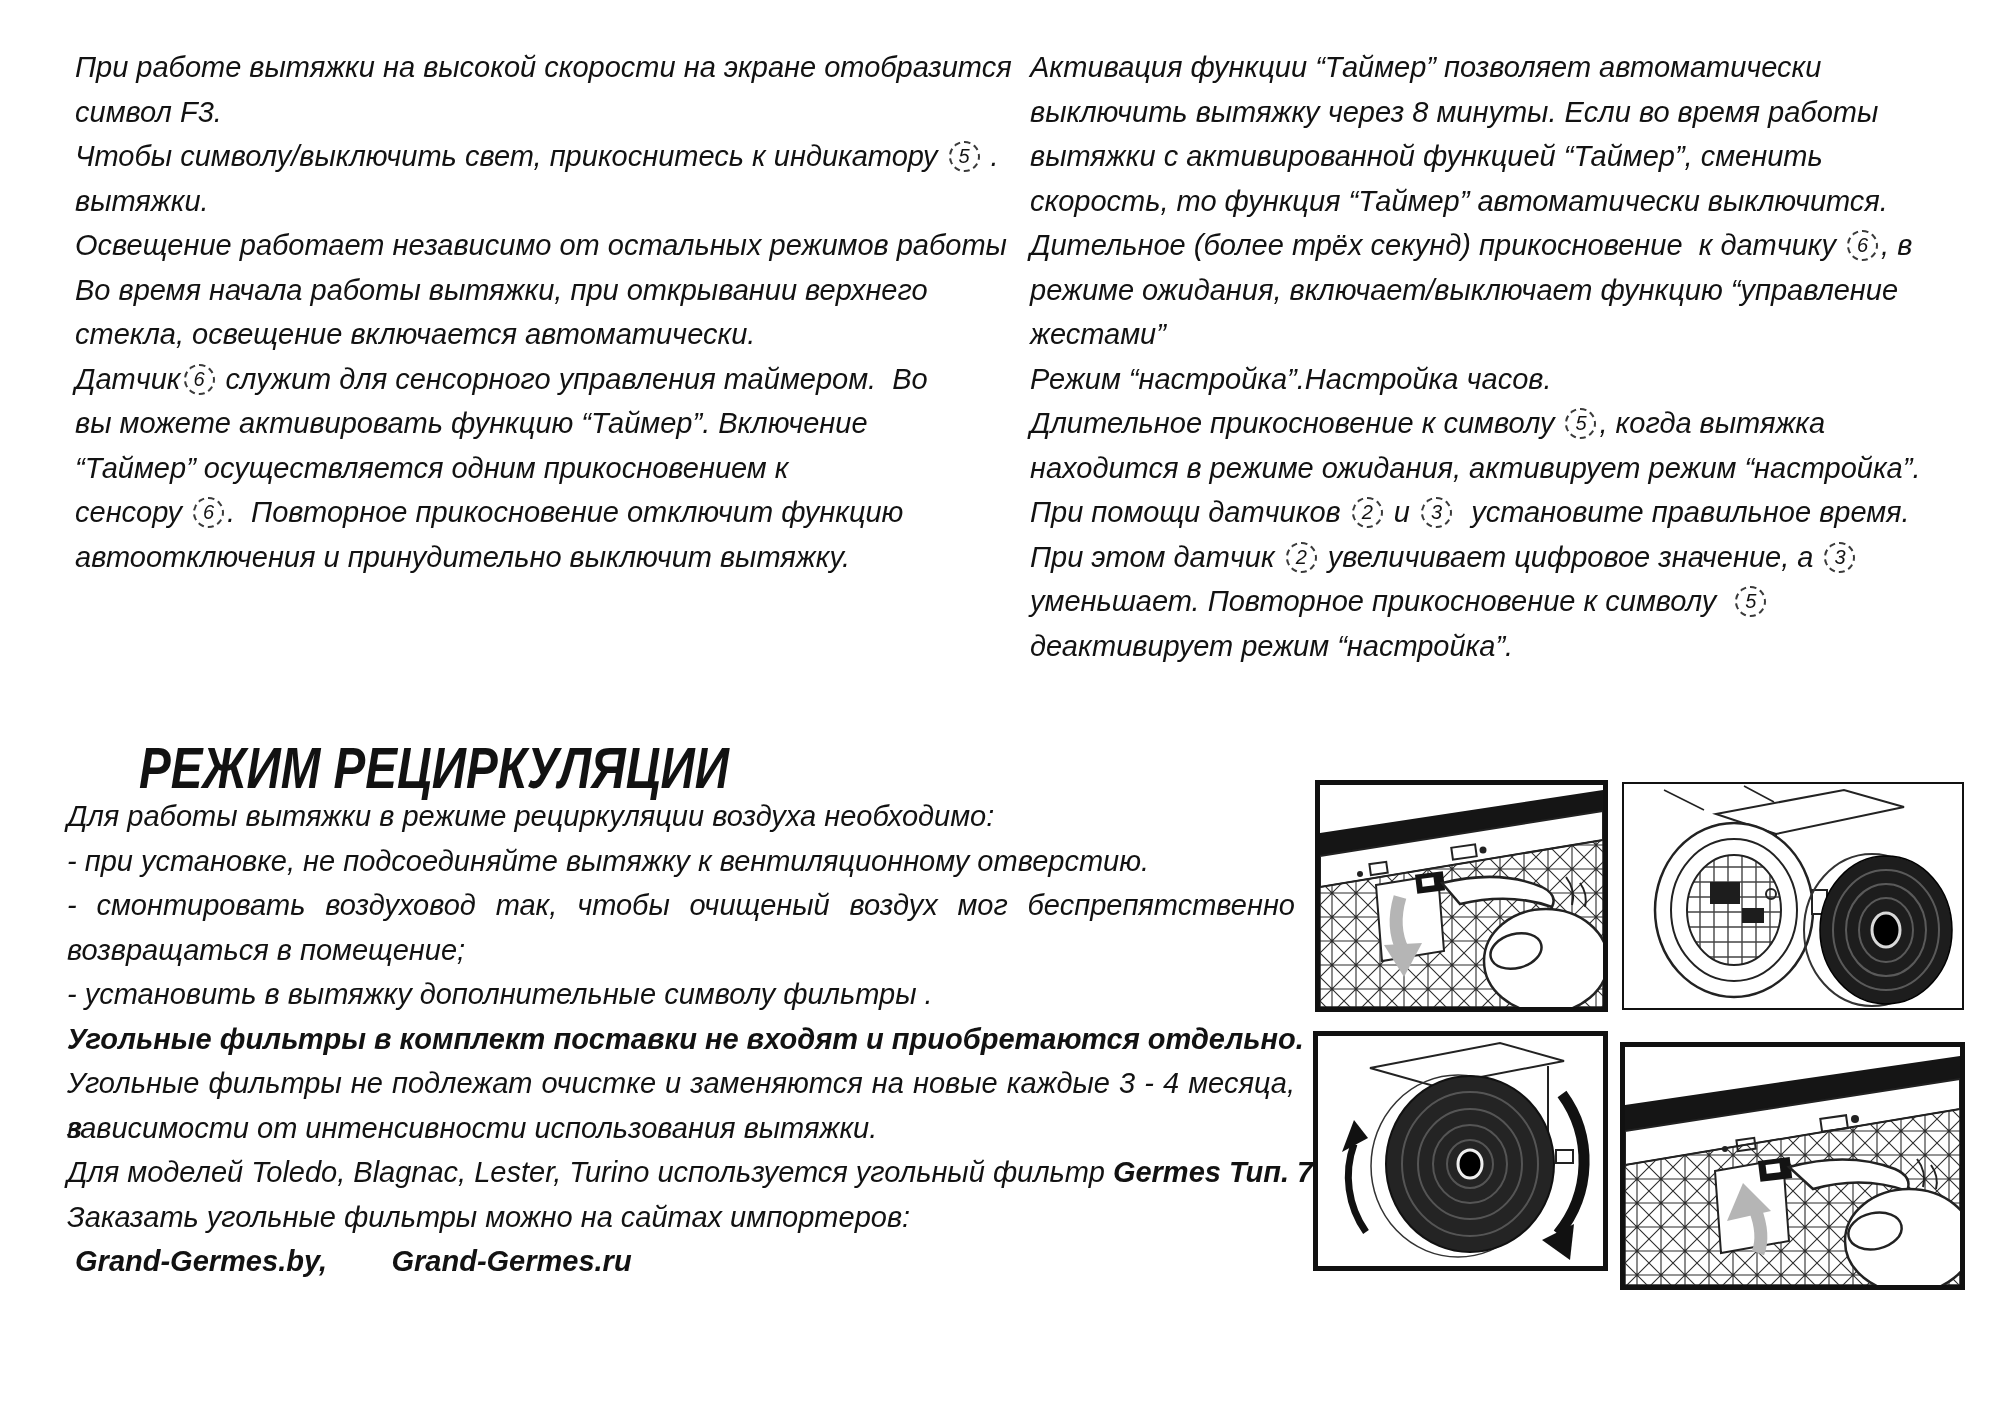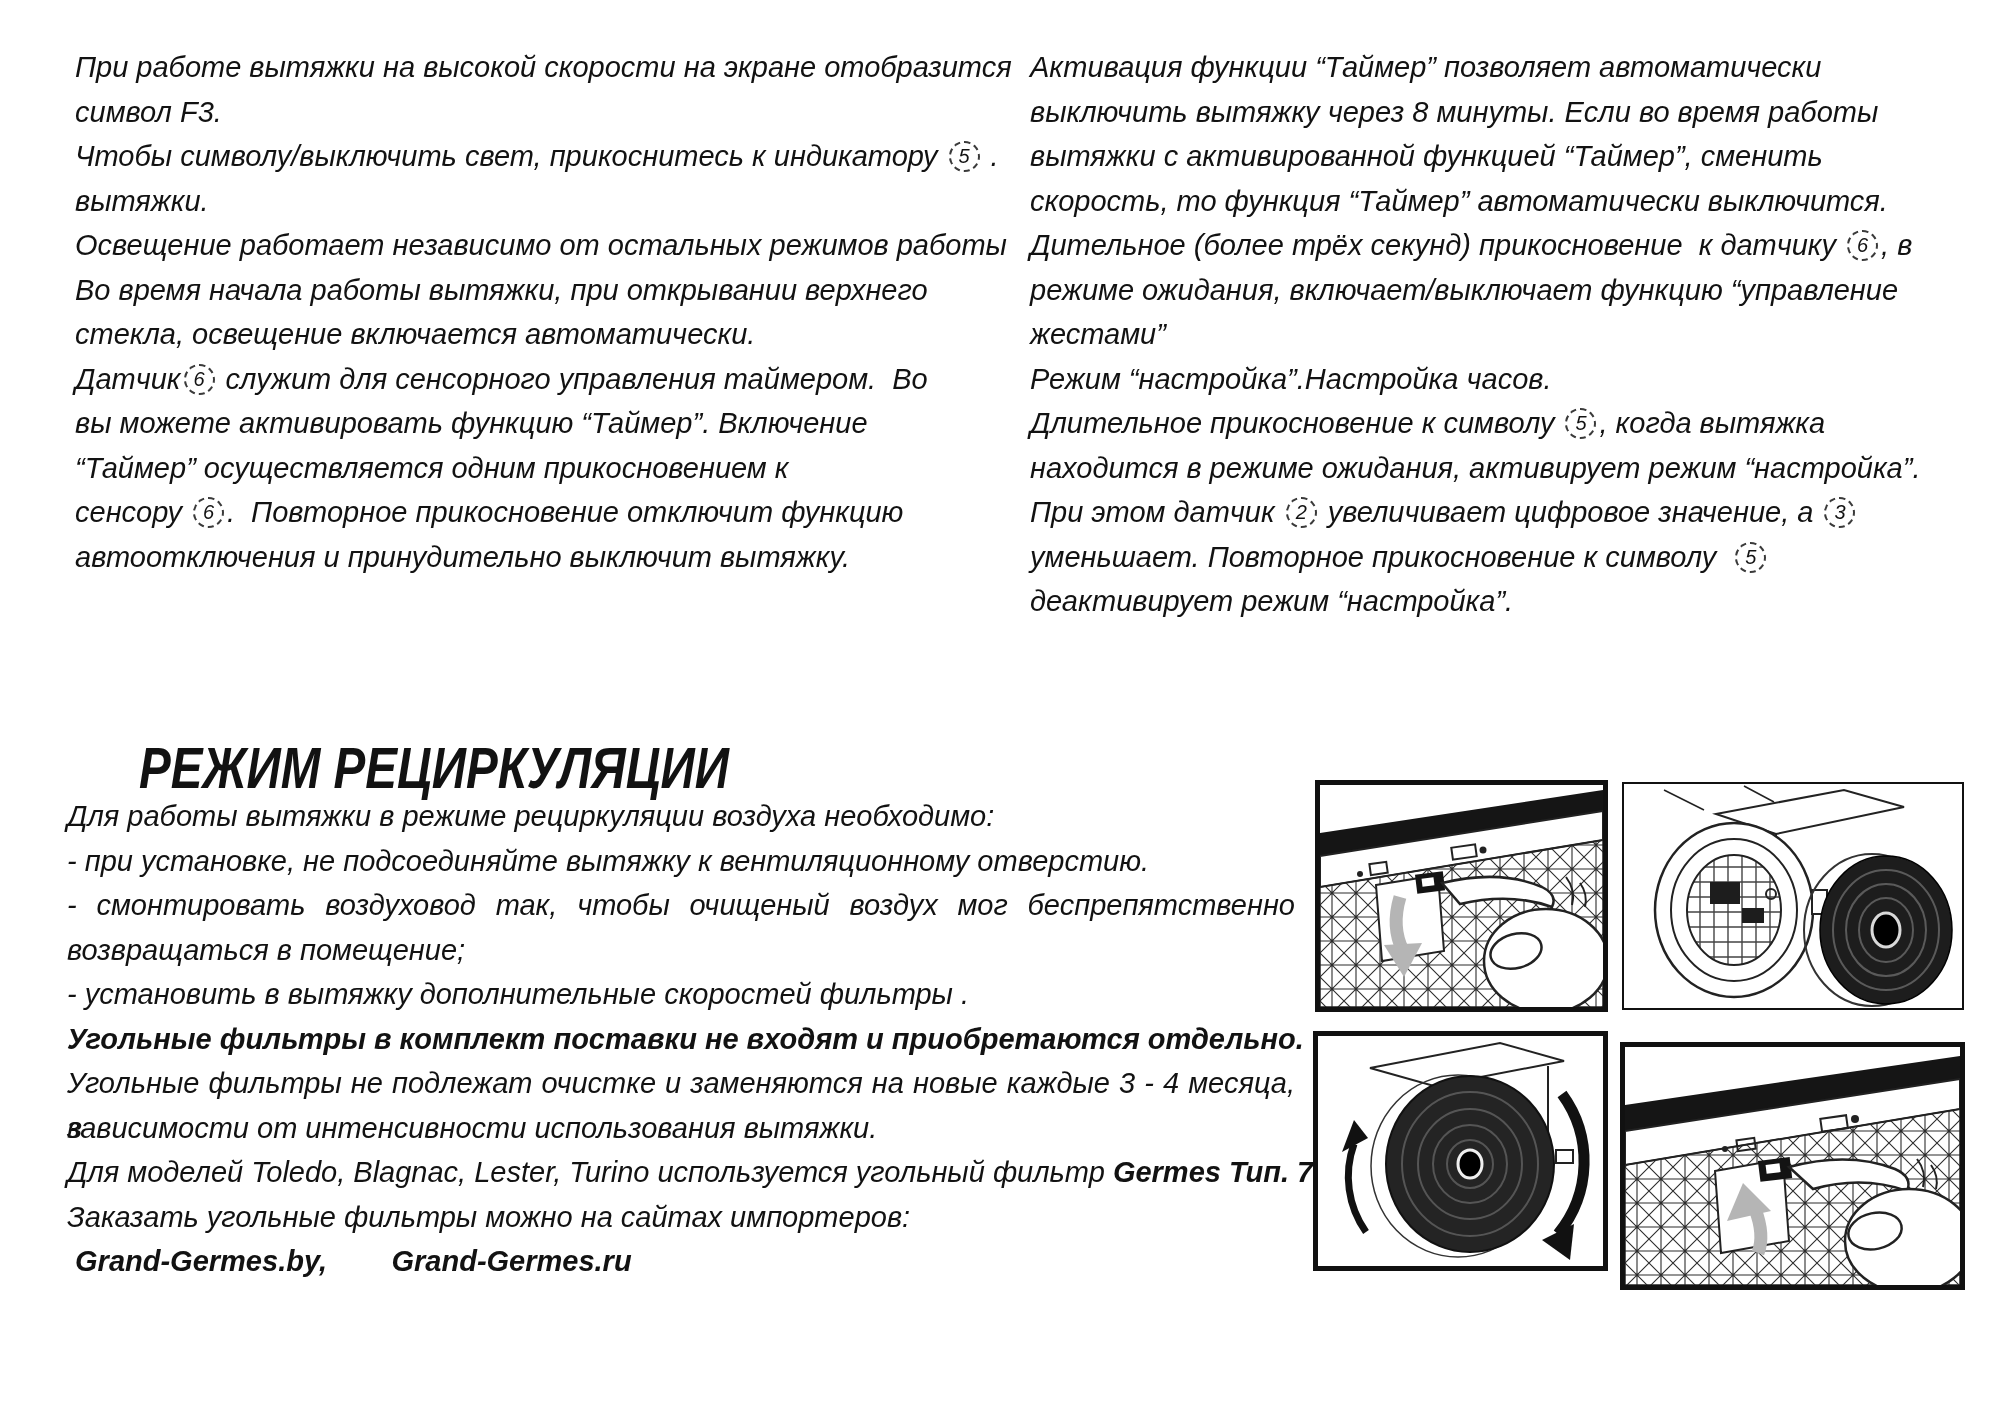--- a/index.html
+++ b/index.html
@@ -59,35 +59,36 @@
       <div class="line"><span>Активация функции “Таймер” позволяет автоматически</span></div>
       <div class="line"><span>выключить вытяжку через 8 минуты. Если во время работы</span></div>
       <div class="line"><span>вытяжки с активированной функцией “Таймер”, сменить</span></div>
       <div class="line"><span>скорость, то функция “Таймер” автоматически выключится.</span></div>
       <div class="line"><span>Дительное (более трёх секунд) прикосновение  к датчику </span><span class="cnum">6</span><span>, в</span></div>
       <div class="line"><span>режиме ожидания, включает/выключает функцию “управление</span></div>
       <div class="line"><span>жестами”</span></div>
       <div class="line"><span>Режим “настройка”.Настройка часов.</span></div>
       <div class="line"><span>Длительное прикосновение к символу </span><span class="cnum">5</span><span>, когда вытяжка</span></div>
       <div class="line"><span>находится в режиме ожидания, активирует режим “настройка”.</span></div>
+      <div class="line"><span>При помощи датчиков </span><span class="cnum">2</span><span> и </span><span class="cnum">3</span><span>  установите правильное время.</span></div>
       <div class="line"><span>При этом датчик </span><span class="cnum">2</span><span> увеличивает цифровое значение, а </span><span class="cnum">3</span></div>
       <div class="line"><span>уменьшает. Повторное прикосновение к символу  </span><span class="cnum">5</span></div>
       <div class="line"><span>деактивирует режим “настройка”.</span></div>
     </div>
 
   <div id="section-heading">
     <span class="squeeze">РЕЖИМ РЕЦИРКУЛЯЦИИ</span>
   </div>
 
   <div class="textcol" id="body-block">
       <div class="line"><span>Для работы вытяжки в режиме рециркуляции воздуха необходимо:</span></div>
       <div class="line"><span>- при установке, не подсоединяйте вытяжку к вентиляционному отверстию.</span></div>
       <div class="line justify"><span>- смонтировать воздуховод так, чтобы очищеный воздух мог беспрепятственно</span></div>
       <div class="line"><span>возвращаться в помещение;</span></div>
-      <div class="line"><span>- установить в вытяжку дополнительные скоростей фильтры .</span></div>
+      <div class="line"><span>- установить в вытяжку дополнительные символу фильтры .</span></div>
       <div class="line"><span class="b">Угольные фильтры в комплект поставки не входят и приобретаются отдельно.</span></div>
       <div class="line justify"><span>Угольные фильтры не подлежат очистке и заменяются на новые каждые 3 - 4 месяца, в</span></div>
       <div class="line"><span>зависимости от интенсивности использования вытяжки.</span></div>
       <div class="line"><span>Для моделей Toledo, Blagnac, Lester, Turino используется угольный фильтр </span><span class="b">Germes Тип. 7.</span></div>
       <div class="line"><span>Заказать угольные фильтры можно на сайтах импортеров:</span></div>
       <div class="line"><span class="b"> Grand-Germes.by,</span><span>        </span><span class="b">Grand-Germes.ru</span></div>
     </div>
 
   <div class="figure-panel" id="fig-1" aria-label="grease-filter-release-illustration">
     <svg viewBox="0 0 283 222" preserveAspectRatio="none">

